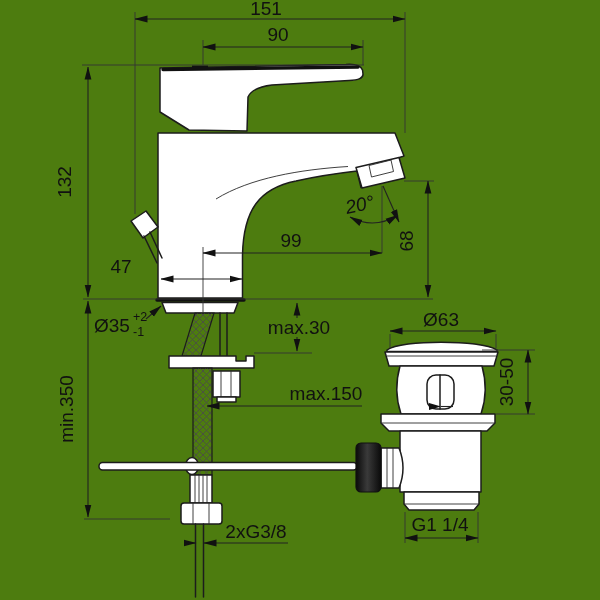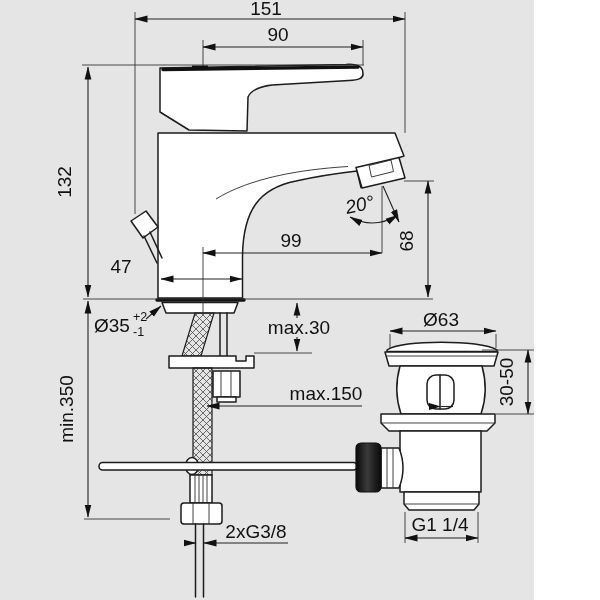--- a/index.html
+++ b/index.html
@@ -1,16 +1,16 @@
 <!DOCTYPE html>
 <html><head>
 <meta charset="utf-8">
 <style>
   html,body{margin:0;padding:0;background:#fff;}
-  #stage{width:534px;height:600px;background:#e5e5e5;position:relative;overflow:hidden;}
+  #stage{width:600px;height:600px;background:#4d7c0f;position:relative;overflow:hidden;}
   svg{display:block;}
   .ol{fill:none;stroke:#1c1c1c;stroke-width:1.5;stroke-linejoin:round;stroke-linecap:round;}
   .olf{fill:#ffffff;stroke:#1c1c1c;stroke-width:1.5;stroke-linejoin:round;}
   .thin{fill:none;stroke:#2a2a2a;stroke-width:0.9;}
   .thick{fill:none;stroke:#111;stroke-width:3.4;stroke-linecap:round;}
   .dim{fill:none;stroke:#222;stroke-width:1.1;}
   .ext{fill:none;stroke:#333;stroke-width:0.9;}
   .dtxt{font-family:"Liberation Sans",sans-serif;font-size:19px;fill:#111;}
   .dtxt-small{font-family:"Liberation Sans",sans-serif;font-size:12.5px;fill:#111;}
   .italic{font-style:italic;}

